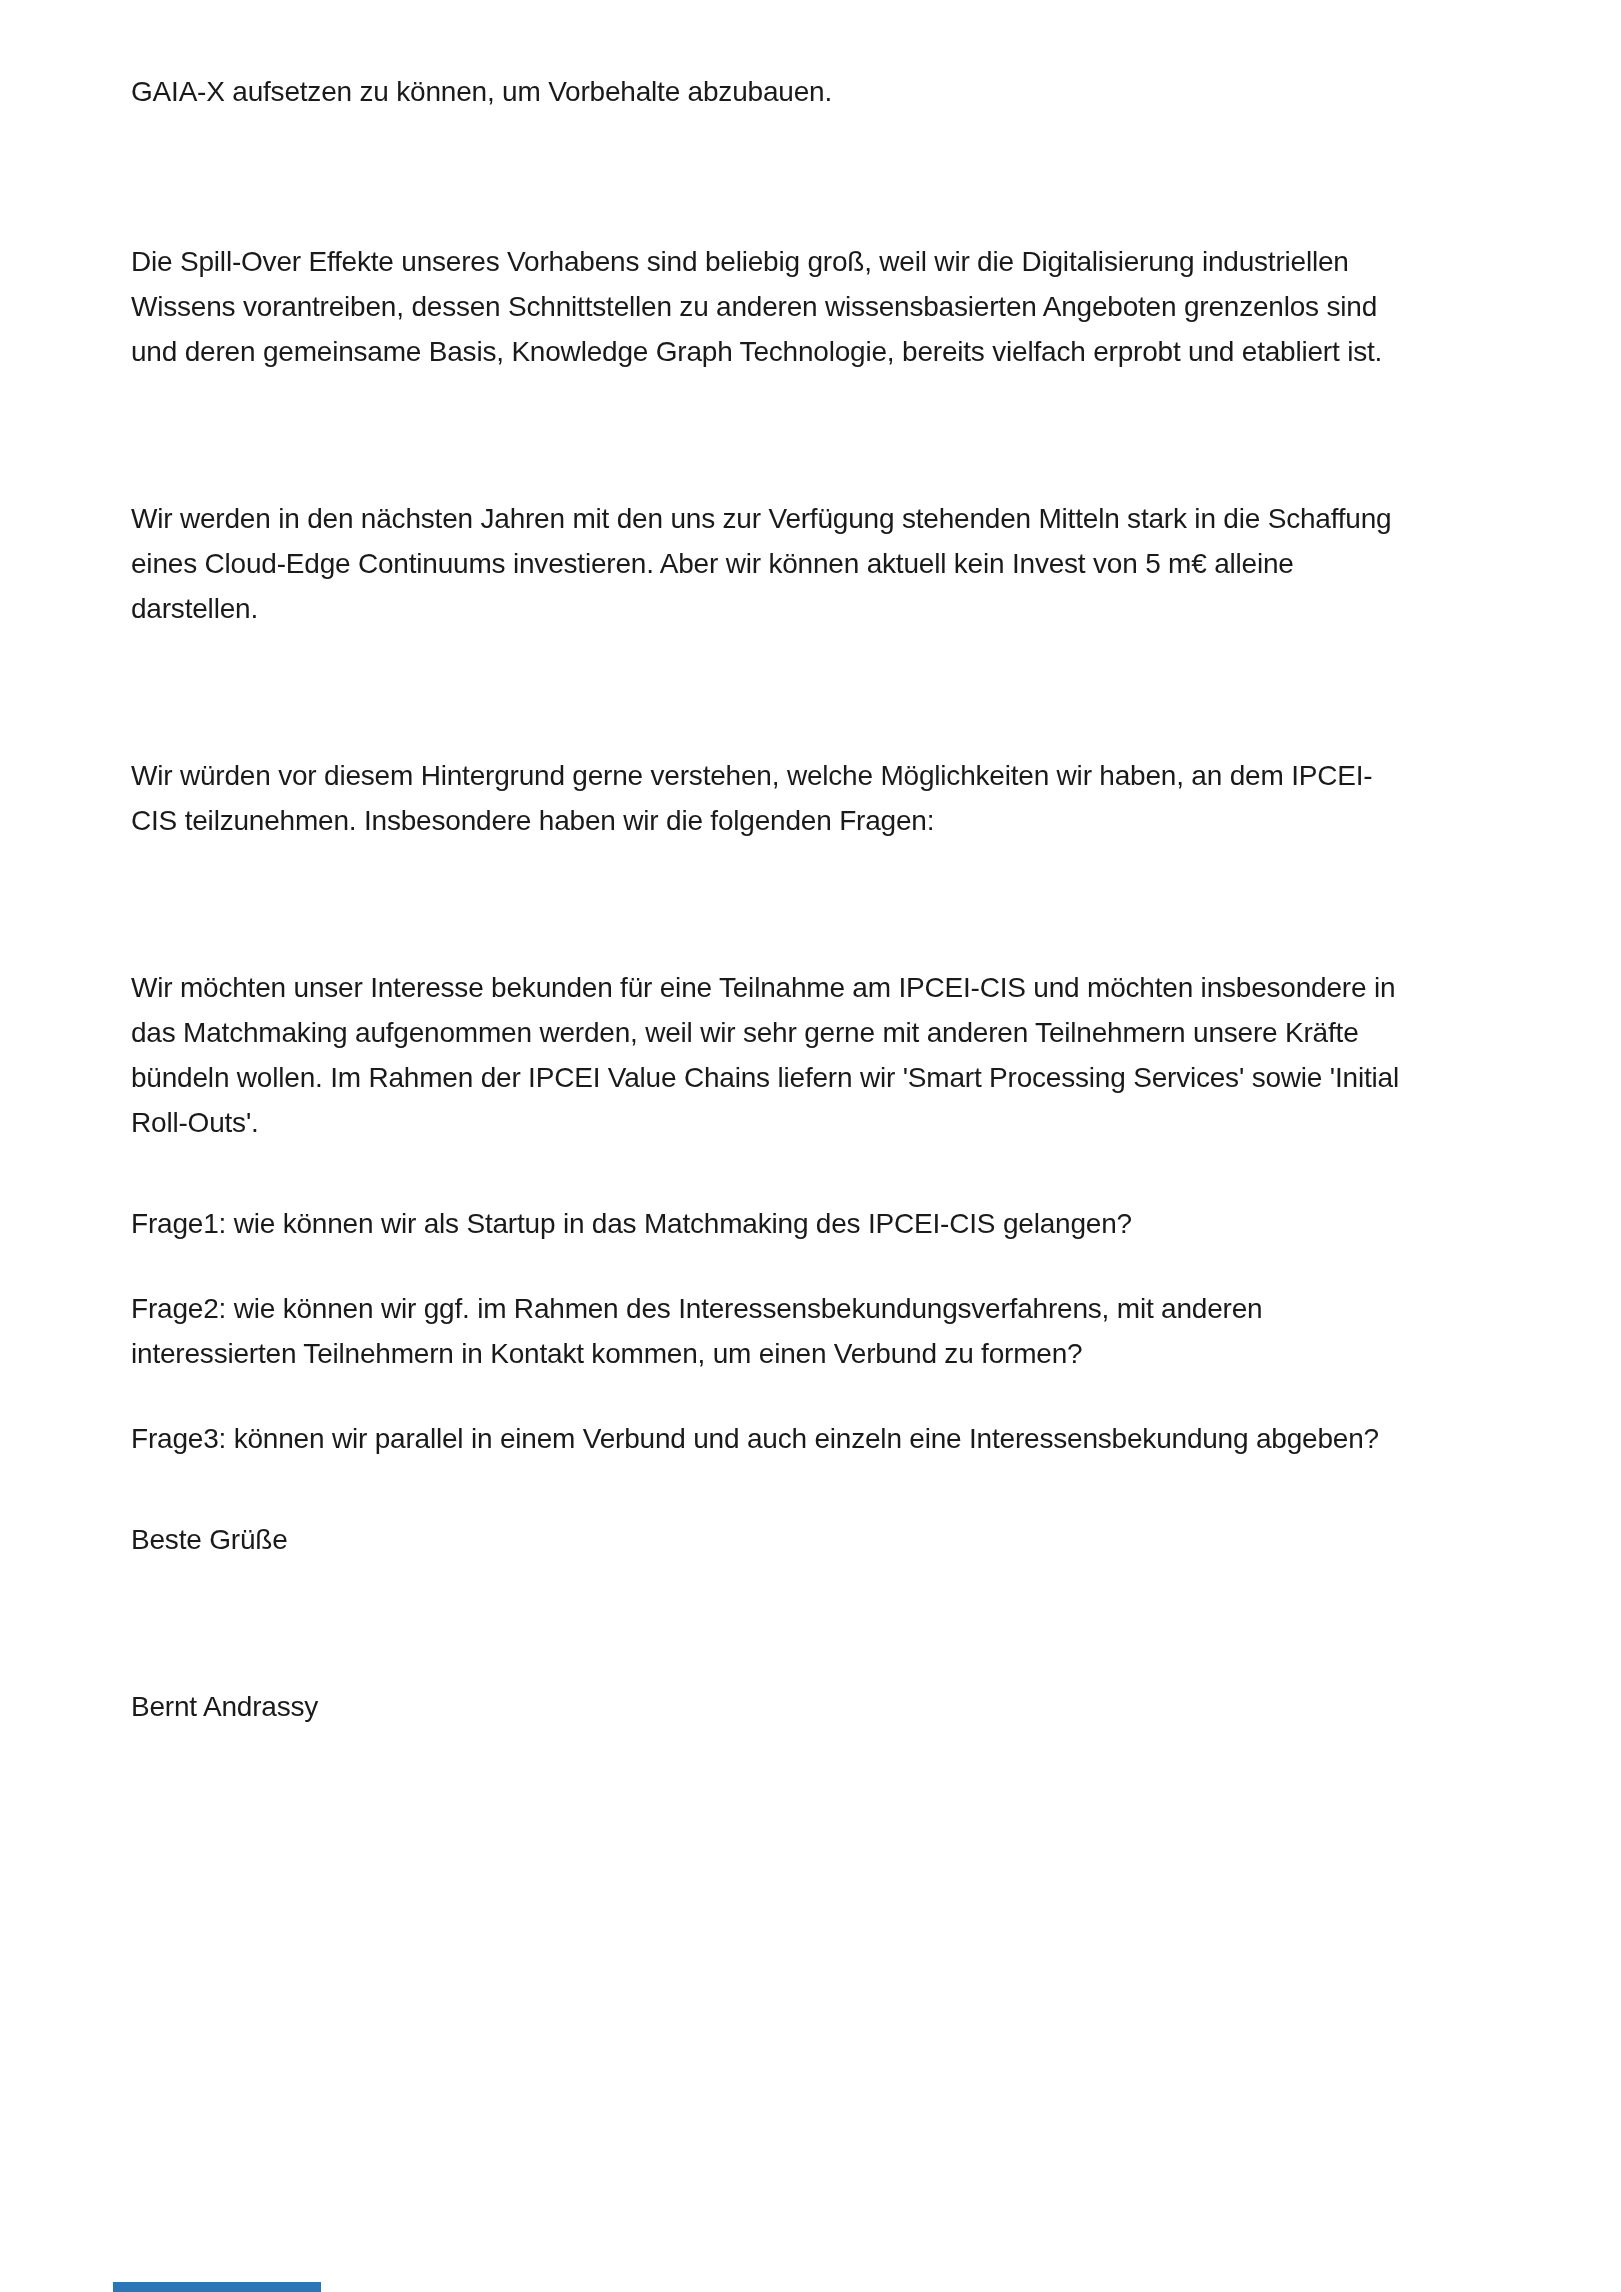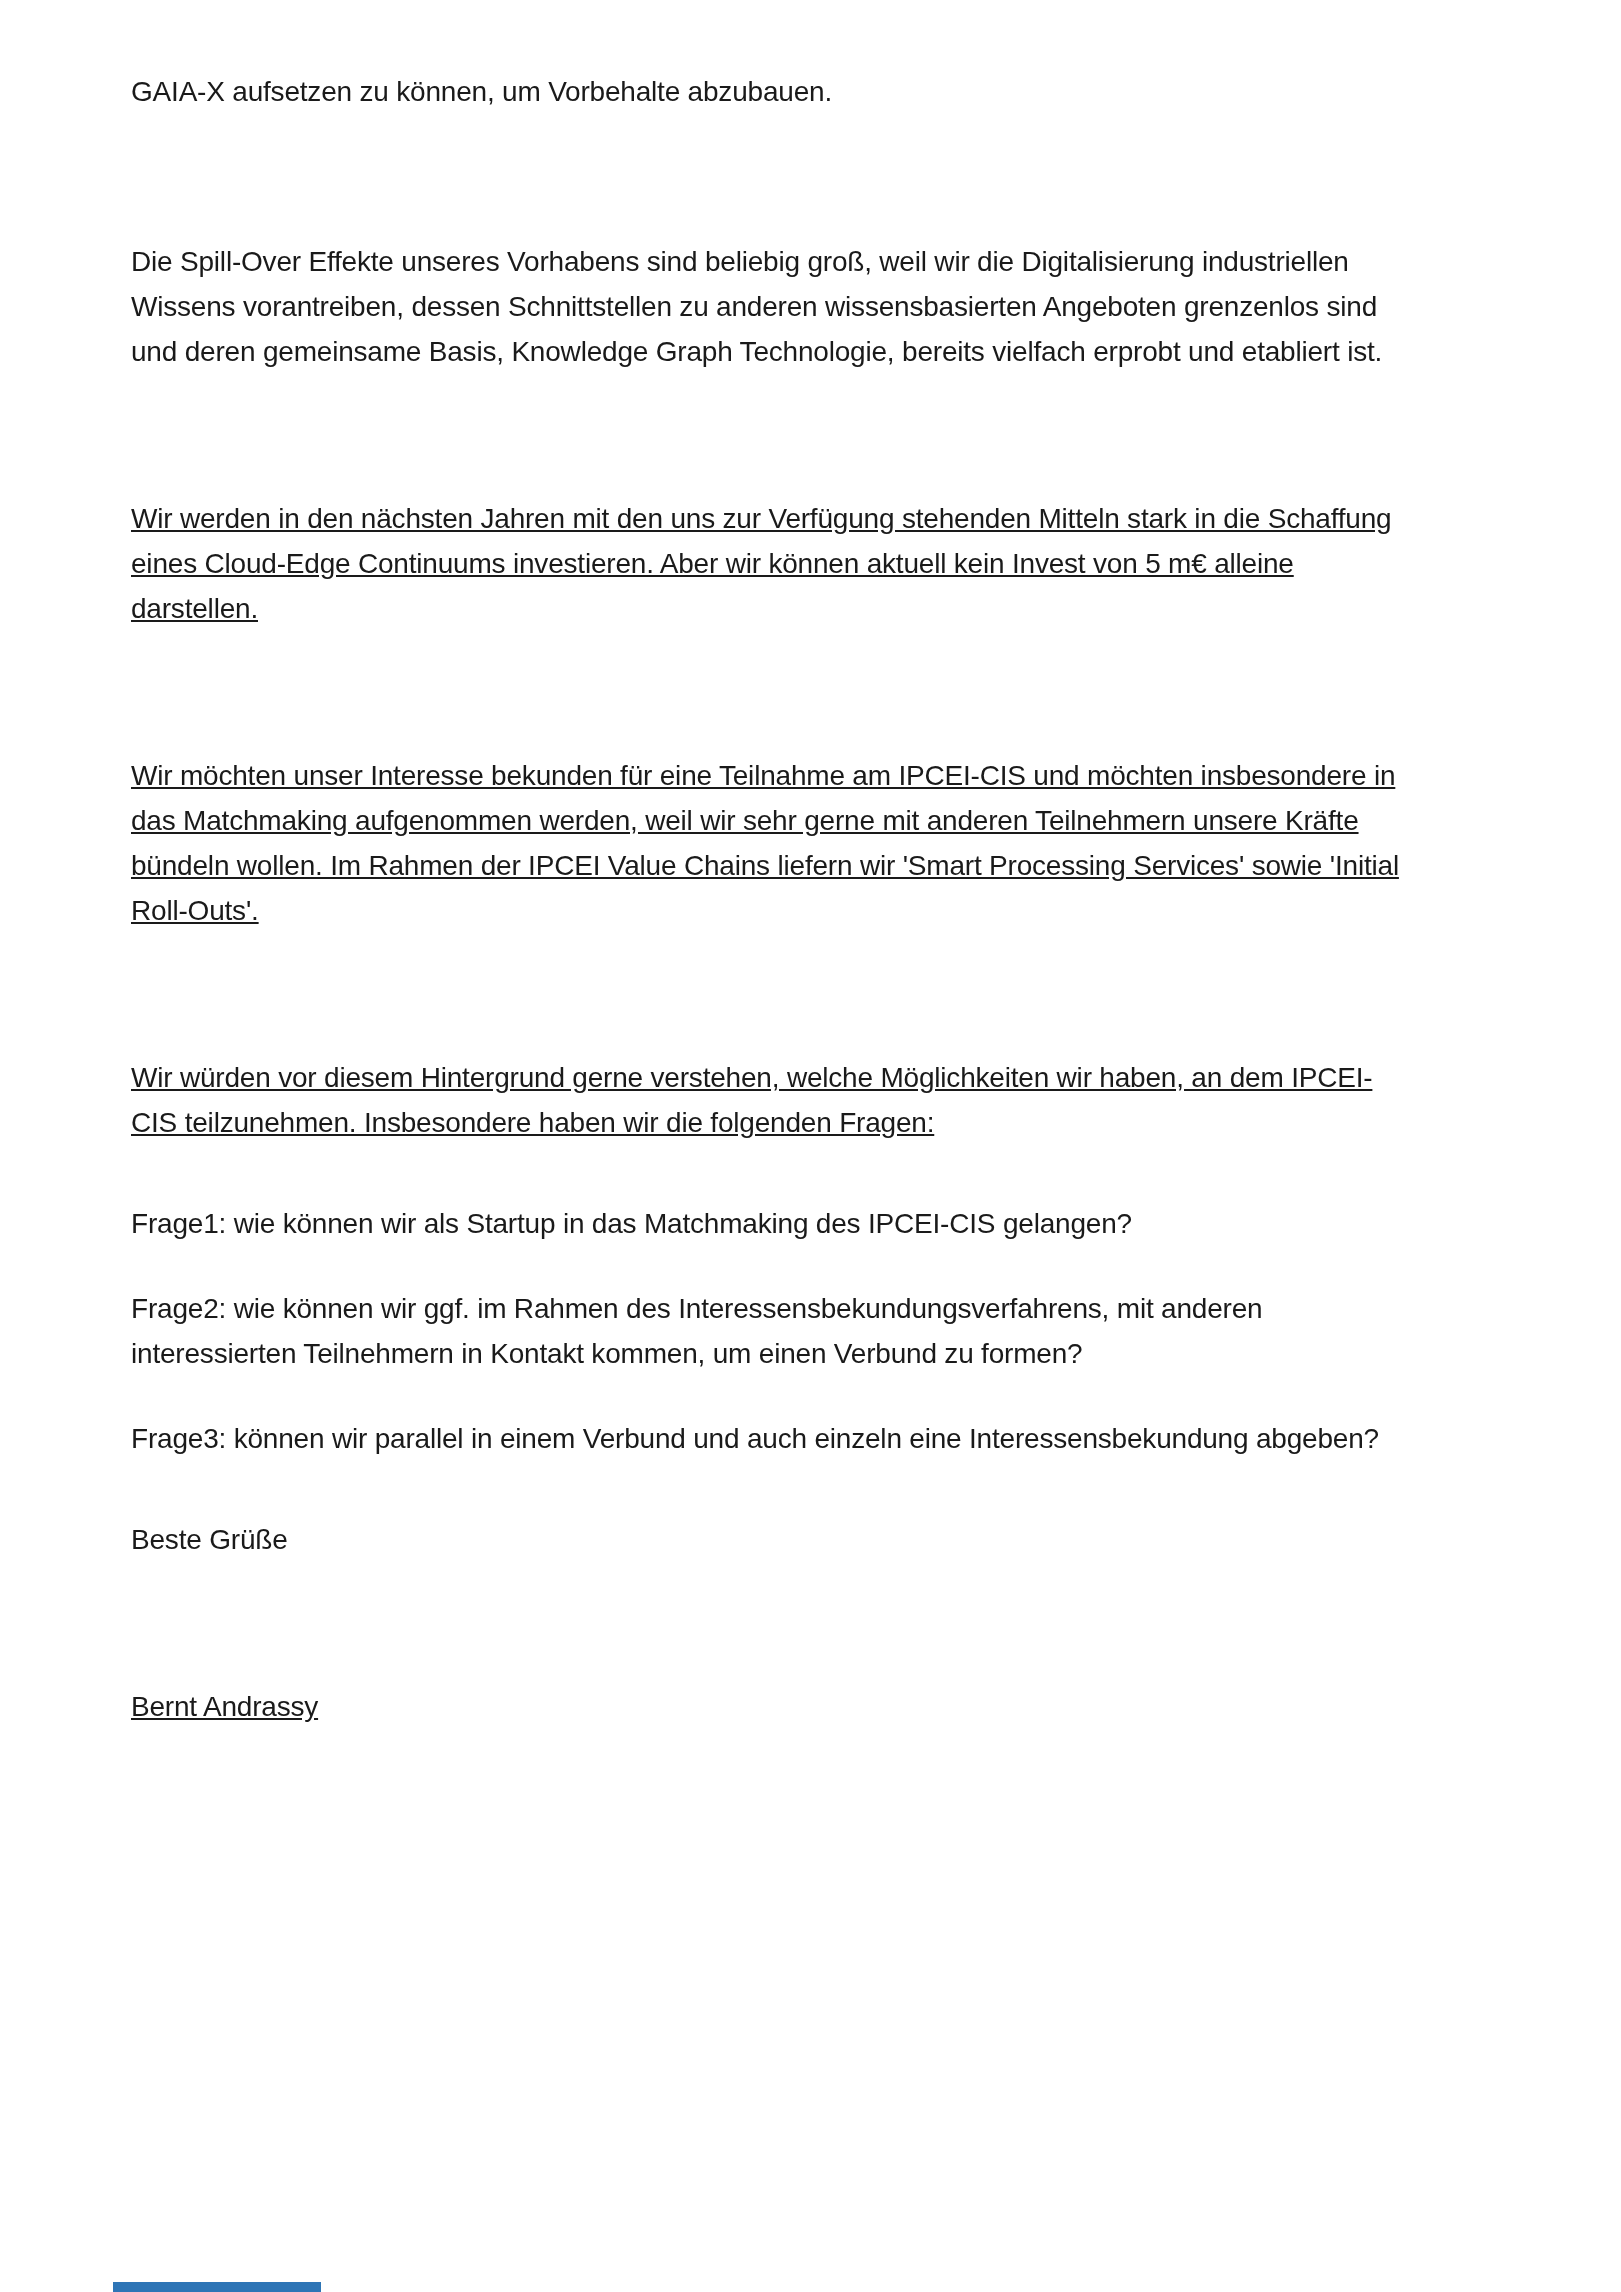--- a/index.html
+++ b/index.html
@@ -26,21 +26,21 @@
     margin: 0;
     font-size: 28px;
     line-height: 45px;
     letter-spacing: -0.2px;
   }
   .line {
     height: 45px;
     white-space: nowrap;
   }
   
-  .gap-big   { margin-top: 122px; text-decoration: underline; }
+  .gap-big   { margin-top: 122px; }
   .gap-big-a { margin-top: 125px; }
   .gap-big-b { margin-top: 56px; }
   .gap-big-c { margin-top: 117px; }
   .gap-small { margin-top: 40px; }
   
   .bottom-fragment {
     position: absolute;
     left: 113px;
     bottom: 0px;
     width: 208px;
@@ -64,29 +64,29 @@
       <div class="line">und deren gemeinsame Basis, Knowledge Graph Technologie, bereits vielfach erprobt und etabliert ist.</div>
     </div>
 
     <div class="para gap-big">
       <div class="line">Wir werden in den nächsten Jahren mit den uns zur Verfügung stehenden Mitteln stark in die Schaffung</div>
       <div class="line">eines Cloud-Edge Continuums investieren. Aber wir können aktuell kein Invest von 5 m€ alleine</div>
       <div class="line">darstellen.</div>
     </div>
 
     <div class="para gap-big">
+      <div class="line">Wir würden vor diesem Hintergrund gerne verstehen, welche Möglichkeiten wir haben, an dem IPCEI-</div>
+      <div class="line">CIS teilzunehmen. Insbesondere haben wir die folgenden Fragen:</div>
+    </div>
+
+    <div class="para gap-big">
       <div class="line">Wir möchten unser Interesse bekunden für eine Teilnahme am IPCEI-CIS und möchten insbesondere in</div>
       <div class="line">das Matchmaking aufgenommen werden, weil wir sehr gerne mit anderen Teilnehmern unsere Kräfte</div>
       <div class="line">bündeln wollen. Im Rahmen der IPCEI Value Chains liefern wir 'Smart Processing Services' sowie 'Initial</div>
       <div class="line">Roll-Outs'.</div>
-    </div>
-
-    <div class="para gap-big">
-      <div class="line">Wir würden vor diesem Hintergrund gerne verstehen, welche Möglichkeiten wir haben, an dem IPCEI-</div>
-      <div class="line">CIS teilzunehmen. Insbesondere haben wir die folgenden Fragen:</div>
     </div>
 
     <div class="para gap-big-b">
       <div class="line">Frage1: wie können wir als Startup in das Matchmaking des IPCEI-CIS gelangen?</div>
     </div>
 
     <div class="para gap-small">
       <div class="line">Frage2: wie können wir ggf. im Rahmen des Interessensbekundungsverfahrens, mit anderen</div>
       <div class="line">interessierten Teilnehmern in Kontakt kommen, um einen Verbund zu formen?</div>
     </div>

